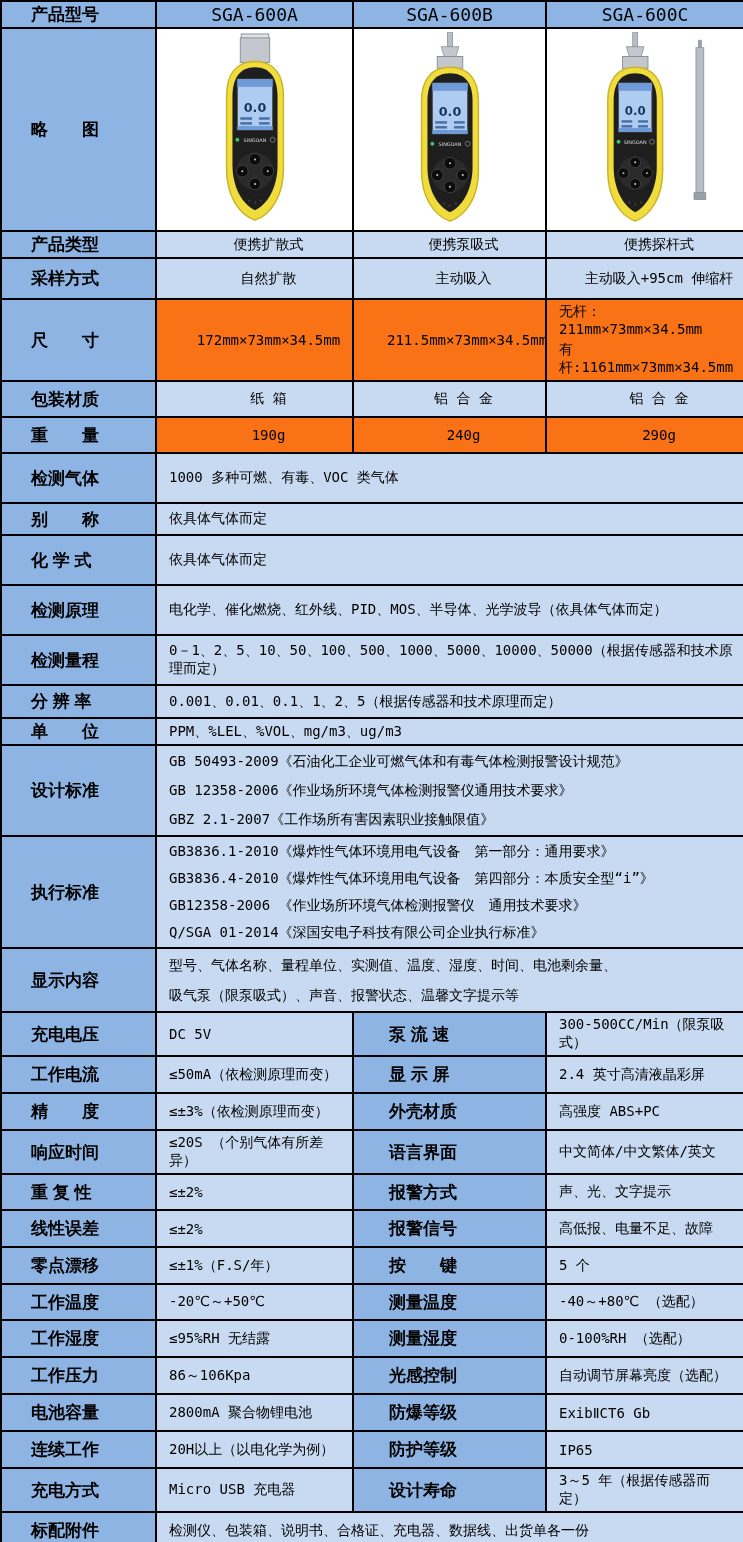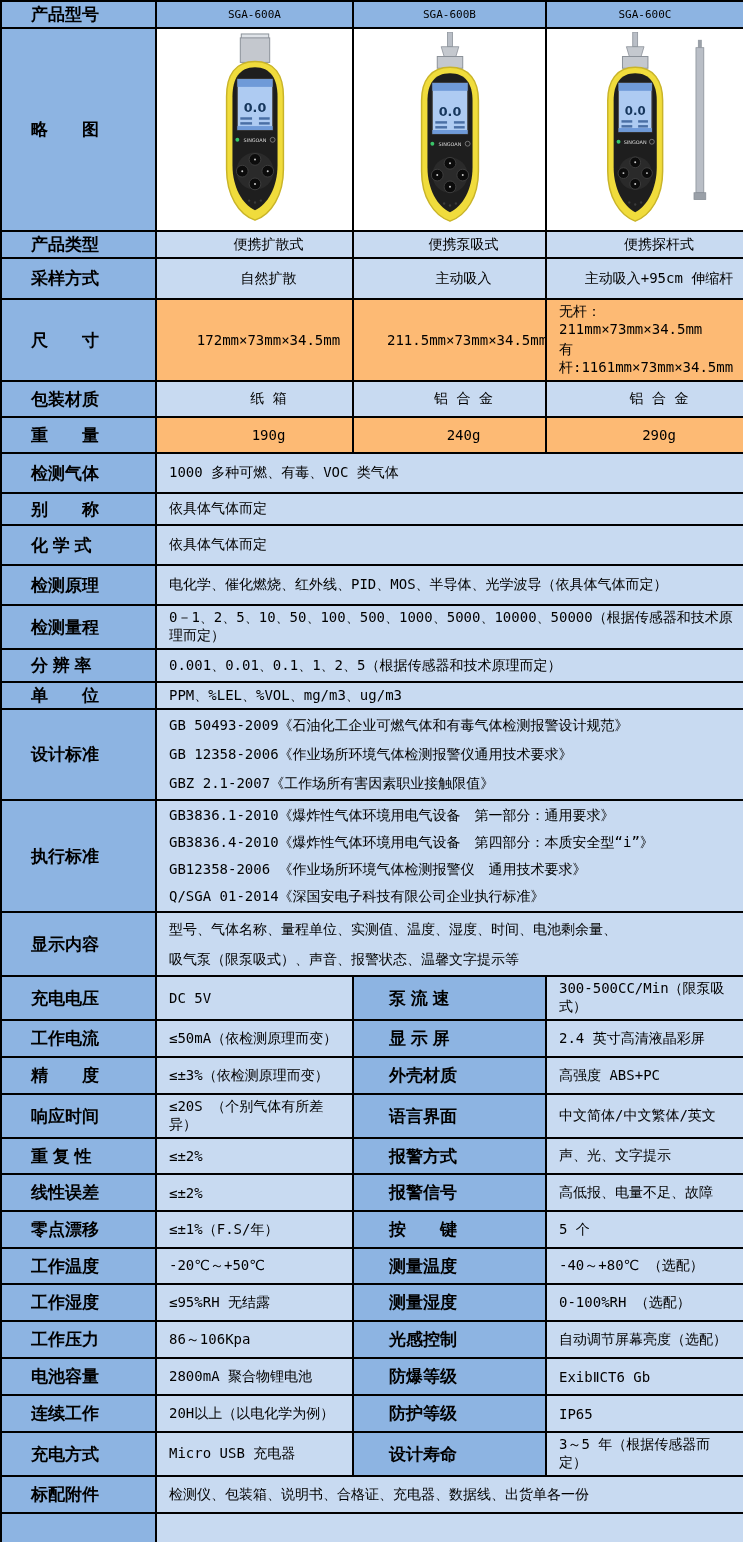--- a/index.html
+++ b/index.html
@@ -5,30 +5,30 @@
   html,body{margin:0;padding:0;background:#fff;}
   .sheet{width:743px;box-sizing:border-box;font-family:"Liberation Sans","DejaVu Sans",sans-serif;color:#000;}
   table{width:743px;table-layout:fixed;border-collapse:collapse;}
   col.c0{width:155px;} col.c1{width:197px;} col.c2{width:193px;} col.c3{width:198px;}
   td{border:2px solid #000;overflow:hidden;vertical-align:middle;box-sizing:border-box;}
   .lbl{background:#8DB4E2;font-weight:bold;font-size:17px;}
   .lbl .lt-line{padding:0 4px 0 28px;text-align:left;white-space:nowrap;}
   .mlbl{background:#8DB4E2;font-weight:bold;font-size:17px;}
   .mlbl .lt-line{padding:0 4px 0 34px;text-align:left;white-space:nowrap;}
   .val{background:#C8DAF1;font-size:14px;font-family:"DejaVu Sans Mono","DejaVu Sans",sans-serif;}
-  .val.lighter{background:#fdba74;}
+  .val.lighter{background:#f97316;}
   .val .v{padding:2px 6px 2px 11px;text-align:left;}
   .val.c .v{padding:2px 4px;text-align:center;margin-left:28px;}
-  .hdr{background:#8DB4E2;font-size:11px;font-family:"DejaVu Sans Mono","DejaVu Sans",sans-serif;text-align:center;}
+  .hdr{background:#8DB4E2;font-size:18px;font-family:"DejaVu Sans Mono","DejaVu Sans",sans-serif;text-align:center;}
   .photo{background:#FFFFFF;text-align:center;vertical-align:middle;}
   .lines .v{line-height:25px;}
   .r-exec .v{line-height:23px;}
   .r-disp .v{line-height:26px;}
   .r-storage .v{line-height:25px;}
-  tr.h34{height:18px;} tr.h36{height:36px;} tr.h37{height:37px;} tr.h38{height:40px;}
+  tr.h34{height:18px;} tr.h36{height:36px;} tr.h37{height:37px;} tr.h38{height:50px;}
   tr.h40{height:32px;} tr.h41{height:41px;padding-left:44px;} tr.h33{height:33px;} tr.h53{height:53px;}
   tr.h55{height:55px;} tr.h79{height:79px;} tr.h95{height:95px;} tr.h102{height:102px;}
   tr.h203{height:203px;}
   svg{display:block;margin:0 auto;}
 </style>
 </head>
 <body>
 
 <div class="sheet">
 <table>

